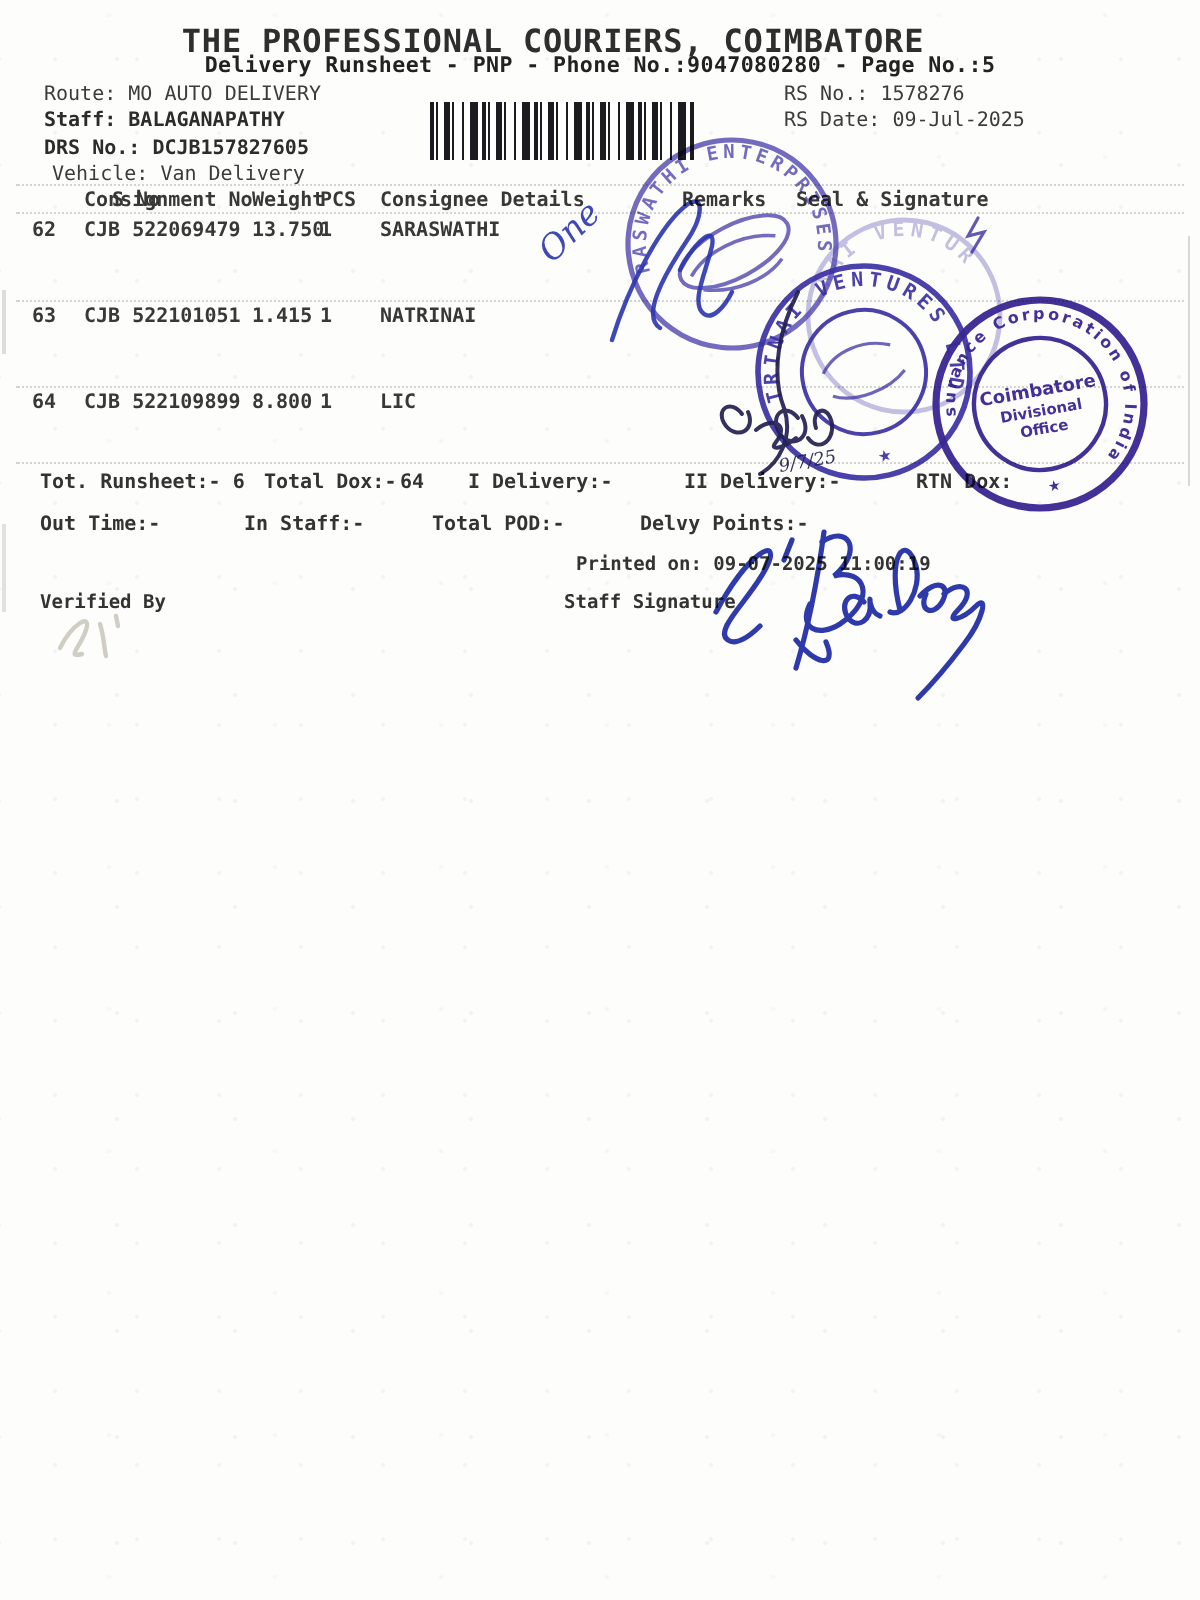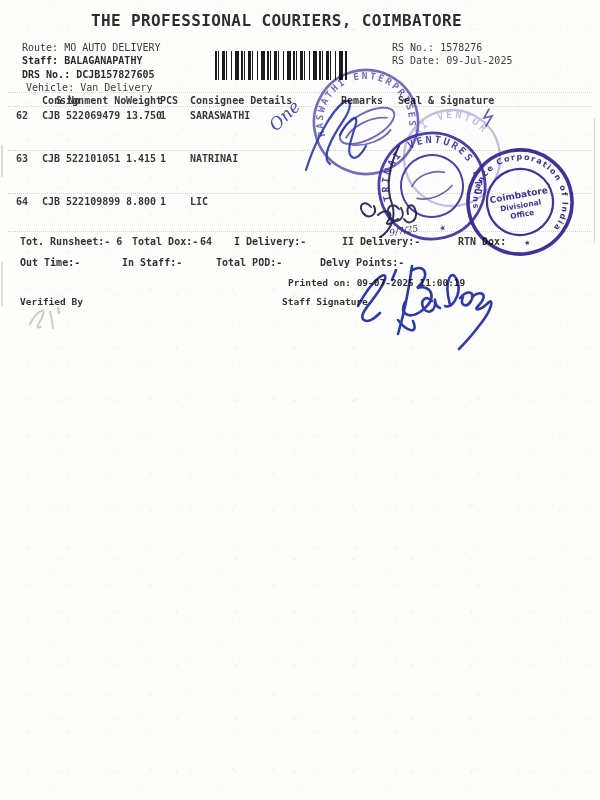--- a/index.html
+++ b/index.html
@@ -35,20 +35,21 @@
   .edge-r{position:absolute;right:5px;top:118px;width:1px;height:125px;background:#d8d8d5;}
   .edge-l1{position:absolute;left:1px;top:145px;width:2px;height:32px;background:#dedddb;}
   .edge-l2{position:absolute;left:1px;top:262px;width:2px;height:44px;background:#e2e1df;}
 </style>
 </head>
 <body>
 
 <div class="page">
 
   <div class="abs title" style="top:11px;left:0;">THE PROFESSIONAL COURIERS, COIMBATORE</div>
+  <div class="abs subtitle" style="top:26px;left:0;">Delivery Runsheet - PNP - Phone No.:9047080280 - Page No.:5</div>
 
   <div class="abs info" style="top:42px;left:22px;"><span>Route:</span> <span>MO AUTO DELIVERY</span></div>
   <div class="abs info bold" style="top:55px;left:22px;"><span>Staff:</span> <span>BALAGANAPATHY</span></div>
   <div class="abs info bold" style="top:69px;left:22px;"><span>DRS No.:</span> <span>DCJB157827605</span></div>
   <div class="abs info" style="top:82px;left:26px;"><span>Vehicle:</span> <span>Van Delivery</span></div>
 
   <div class="abs info" style="top:42px;left:392px;"><span>RS No.:</span> <span>1578276</span></div>
   <div class="abs info" style="top:55px;left:392px;"><span>RS Date:</span> <span>09-Jul-2025</span></div>
 
   <div class="barcode"></div>

